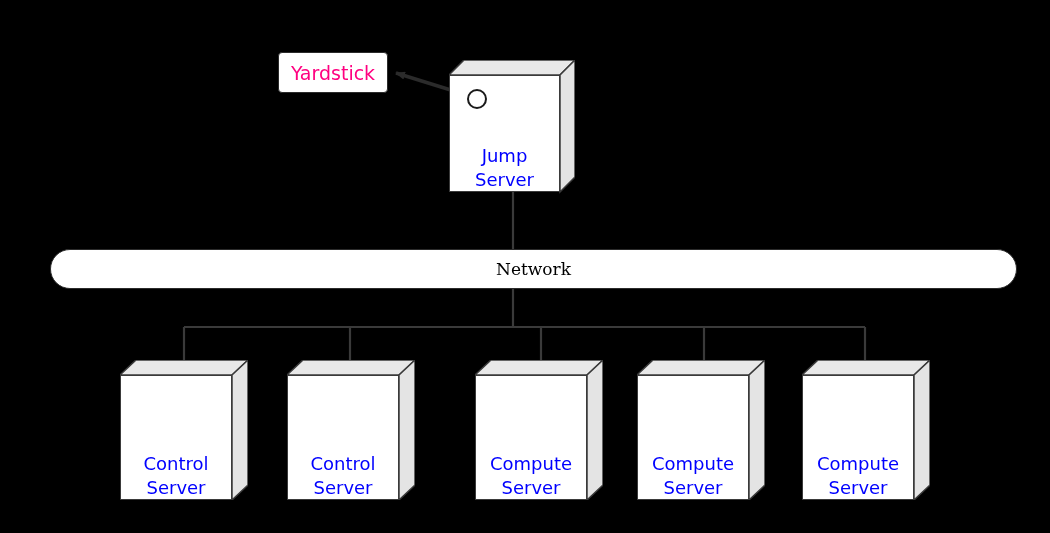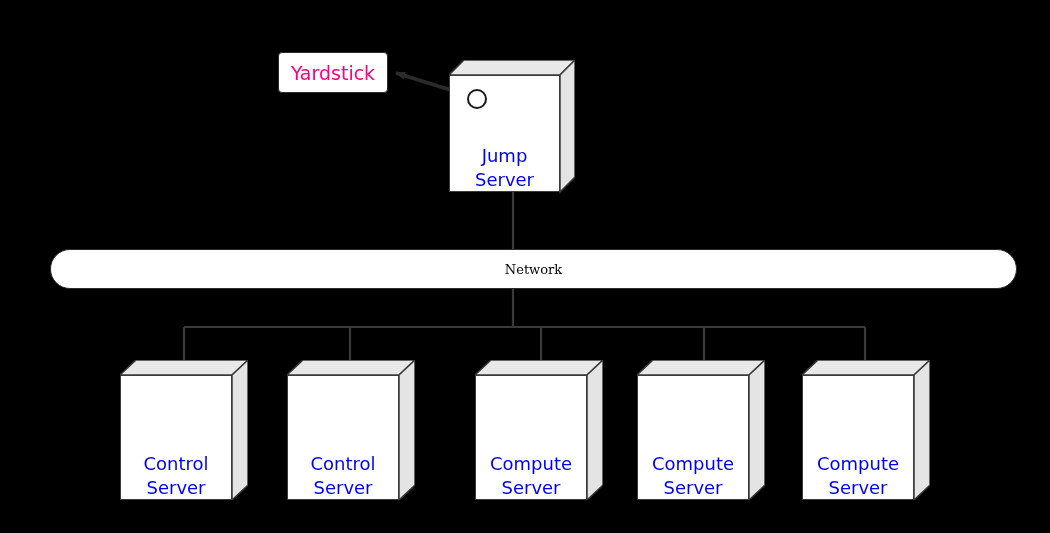--- a/index.html
+++ b/index.html
@@ -42,21 +42,21 @@
   
   .network-bar {
     position: absolute;
     background: #ffffff;
     border: 1.5px solid #2b2b2b;
     box-sizing: border-box;
     display: flex;
     align-items: center;
     justify-content: center;
     color: #000000;
-    font-size: 13px;
+    font-size: 17px;
     font-family: "DejaVu Serif", serif;
   }
 
   
   .node3d {
     position: absolute;
   }
   .node3d .front {
     position: absolute;
     background: #ffffff;

